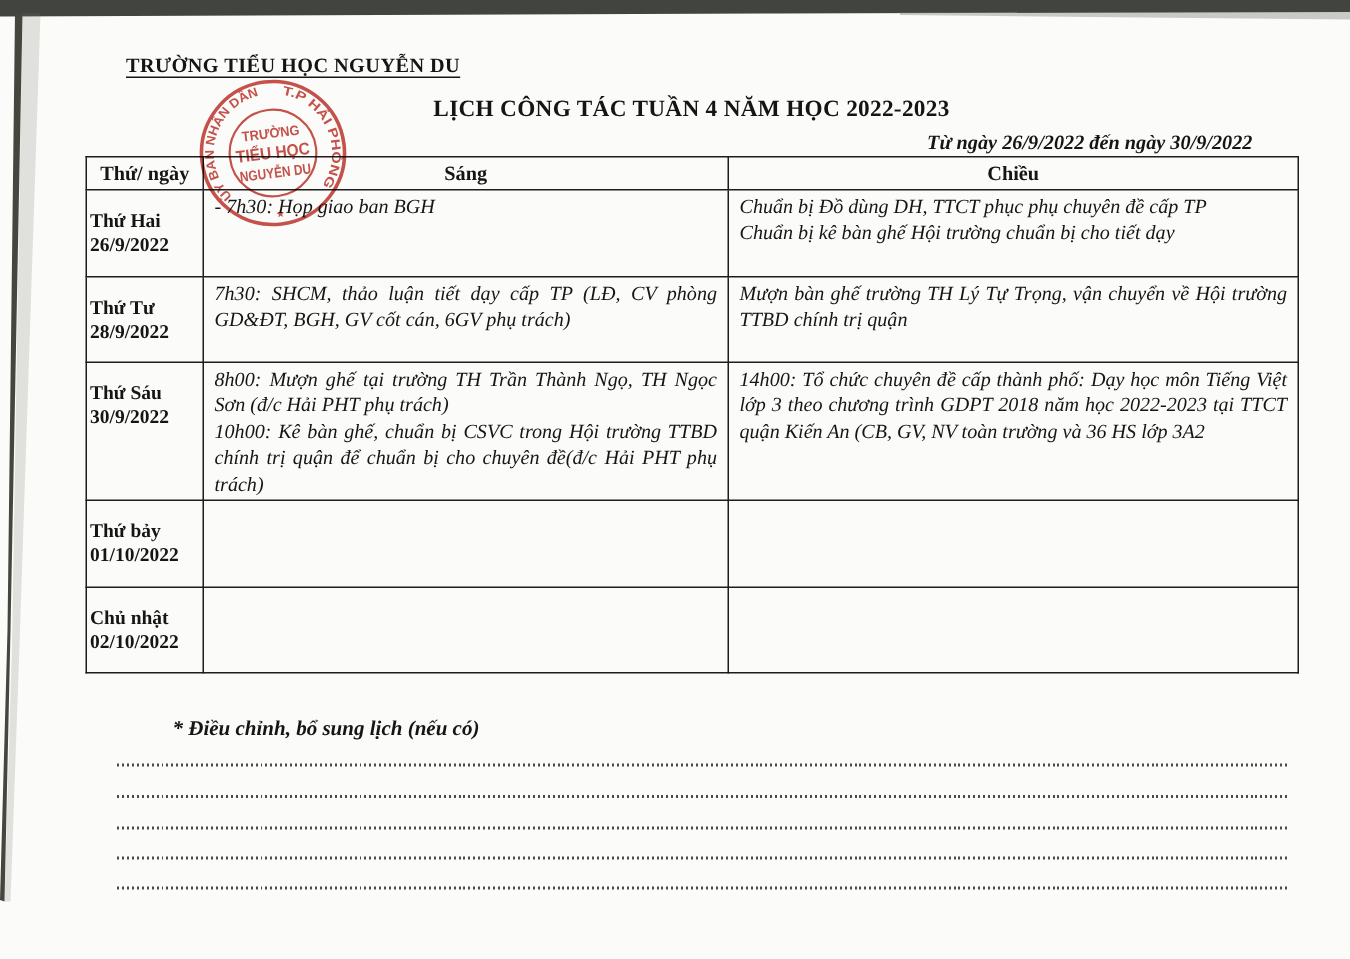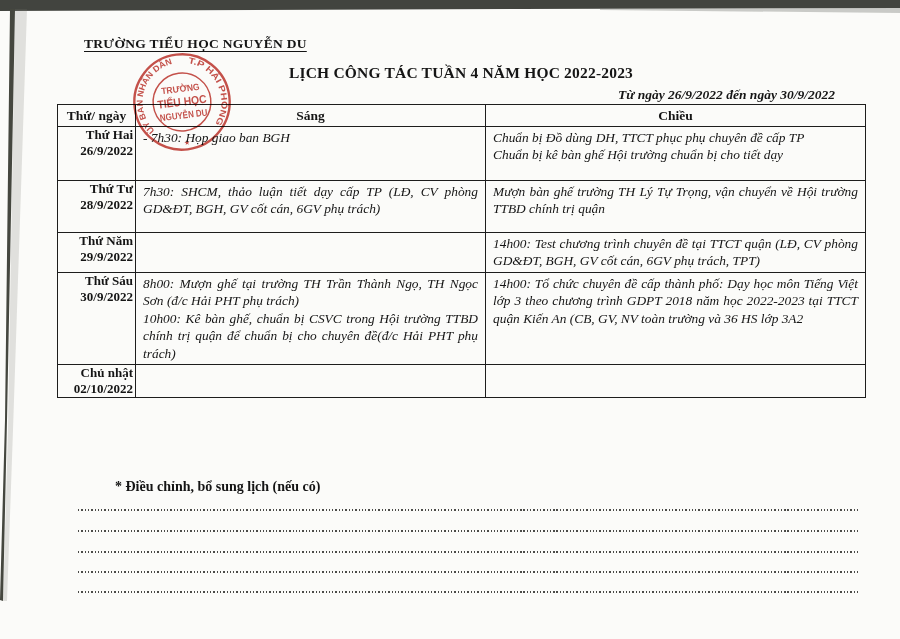--- a/index.html
+++ b/index.html
@@ -37,29 +37,29 @@
     position:absolute;left:57px;top:104px;width:808px;z-index:10;
     border-collapse:collapse;table-layout:fixed;background:transparent;border-radius:30px;
   }
   #schedule-table th,#schedule-table td{
     border:1.7px solid #1d1d1d;vertical-align:top;overflow:hidden;
   }
   #schedule-table th{
     font-size:13.5px;font-weight:bold;text-align:center;vertical-align:middle;
     height:19px;padding:1px 2px;
   }
-  td.day-cell{vertical-align:middle;text-align:right;font-weight:bold;
-    font-size:13px;line-height:1.25;padding:0 2px;}
+  td.day-cell{vertical-align:middle;text-align:left;font-weight:bold;
+    font-size:13px;line-height:1.25;padding:12px 2px;}
   td.content-cell{padding:2px 7px 2px 7px;}
   .entry{font-size:13.4px;line-height:1.3;text-align:justify;font-style:italic;}
   tr.r0{height:54px} tr.r1{height:56px} tr.r2{height:52px} tr.r3{height:32px}
   tr.r4{height:80px} tr.r5{height:33px} tr.r6{height:33px}
 
   
-  #adjust-note{left:115px;top:479px;font-size:14px;font-weight:bold;}
+  #adjust-note{left:115px;top:479px;font-size:14px;font-weight:bold;font-style:italic;}
   .dotline{
     left:78px;width:780px;height:2px;
     background-image:repeating-linear-gradient(90deg,#4b4b48 0 1.3px,transparent 1.3px 3.3px);
   }
 </style>
 </head>
 <body>
 
 <svg id="scan-edges" width="900" height="639">
   <polygon points="0,0 900,0 900,8 520,9 0,11" fill="#42443f"></polygon>
@@ -120,42 +120,40 @@
           <div>Thứ Tư</div>
           <div>28/9/2022</div>
         </td>
         <td class="content-cell">
           <div class="entry">7h30: SHCM, thảo luận tiết dạy cấp TP (LĐ, CV phòng GD&amp;ĐT, BGH, GV cốt cán, 6GV phụ trách)</div>
         </td>
         <td class="content-cell">
           <div class="entry">Mượn bàn ghế trường TH Lý Tự Trọng, vận chuyển về Hội trường TTBD chính trị quận</div>
         </td>
       </tr>
-      <tr class="r3">
-        <td class="day-cell">
-          <div>Thứ Năm</div>
-          <div>29/9/2022</div>
-        </td>
-        <td class="content-cell"></td>
-        <td class="content-cell">
-          <div class="entry">14h00: Test chương trình chuyên đề tại TTCT quận (LĐ, CV phòng GD&amp;ĐT, BGH, GV cốt cán, 6GV phụ trách, TPT)</div>
-        </td>
-      </tr>
       <tr class="r4">
         <td class="day-cell">
           <div>Thứ Sáu</div>
           <div>30/9/2022</div>
         </td>
         <td class="content-cell">
           <div class="entry">8h00: Mượn ghế tại trường TH Trần Thành Ngọ, TH Ngọc Sơn (đ/c Hải PHT phụ trách)</div>
           <div class="entry">10h00: Kê bàn ghế, chuẩn bị CSVC trong Hội trường TTBD chính trị quận để chuẩn bị cho chuyên đề(đ/c Hải PHT phụ trách)</div>
         </td>
         <td class="content-cell">
           <div class="entry">14h00: Tổ chức chuyên đề cấp thành phố: Dạy học môn Tiếng Việt lớp 3 theo chương trình GDPT 2018 năm học 2022-2023 tại TTCT quận Kiến An (CB, GV, NV toàn trường và 36 HS lớp 3A2</div>
         </td>
+      </tr>
+      <tr class="r5">
+        <td class="day-cell">
+          <div>Thứ bảy</div>
+          <div>01/10/2022</div>
+        </td>
+        <td class="content-cell"></td>
+        <td class="content-cell"></td>
       </tr>
       <tr class="r6">
         <td class="day-cell">
           <div>Chủ nhật</div>
           <div>02/10/2022</div>
         </td>
         <td class="content-cell"></td>
         <td class="content-cell"></td>
       </tr>
     </tbody>

